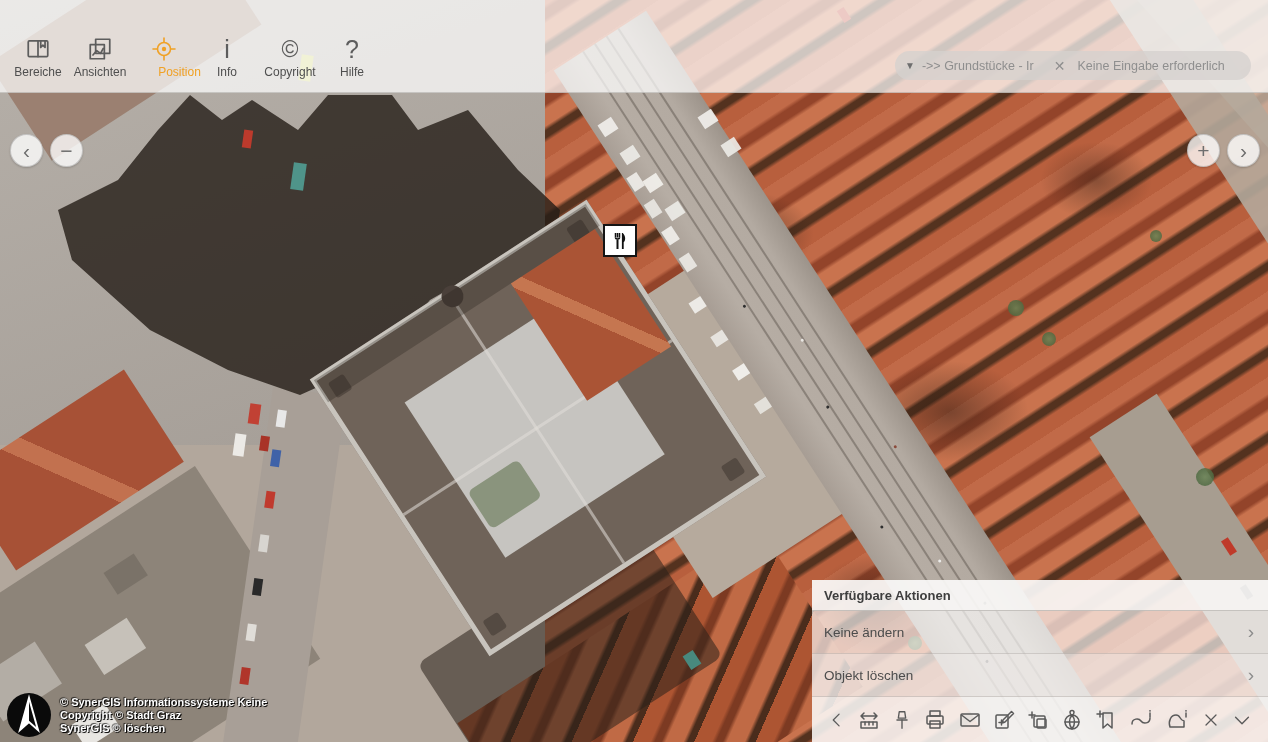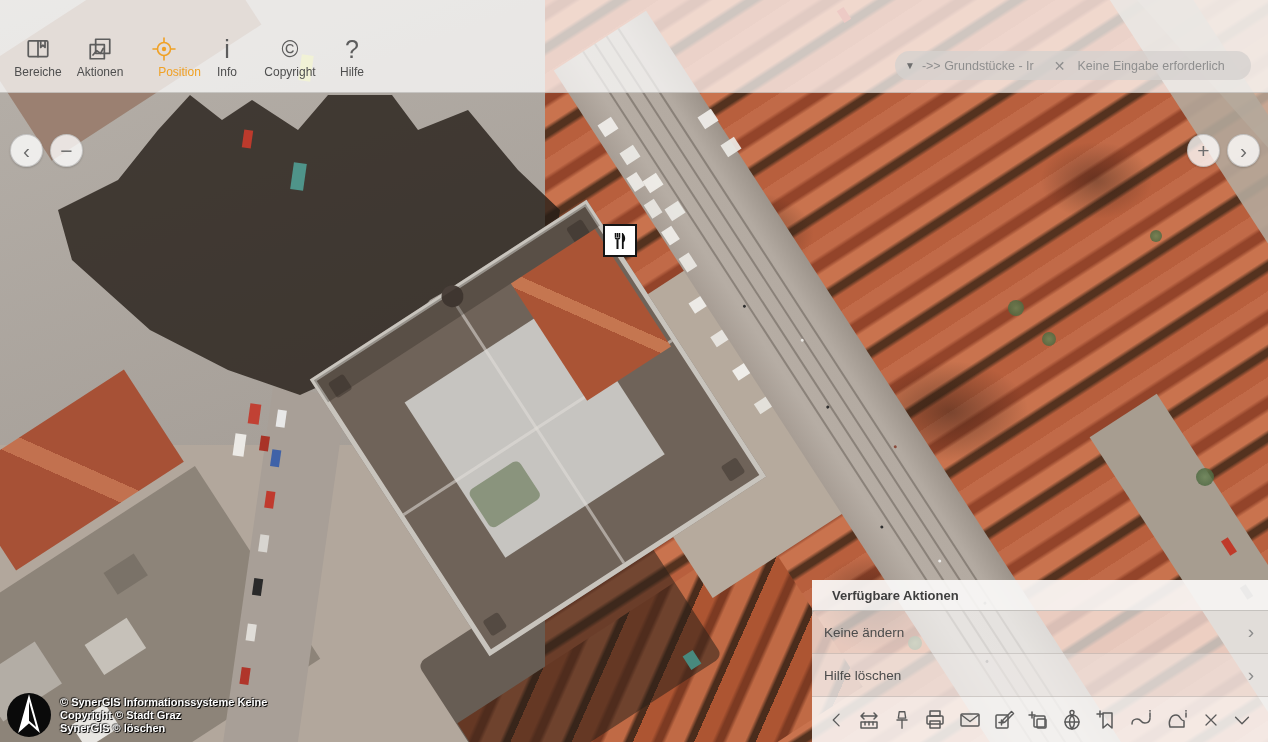--- a/index.html
+++ b/index.html
@@ -27,21 +27,21 @@
                 font-size:12.5px;color:#777;font-family:Liberation Sans, sans-serif;}
   .search-input::placeholder{color:#8f8f8f;}
   
   .navbtn{width:31px;height:31px;border-radius:50%;background:rgba(255,255,255,0.78);
           border:1px solid rgba(160,160,160,0.55);box-shadow:0 1px 2px rgba(0,0,0,0.18);
           display:flex;align-items:center;justify-content:center;color:#6e6e6e;
           cursor:pointer;z-index:42;font-size:21px;line-height:1;}
   
   .panel{left:812px;top:580px;width:456px;height:162px;z-index:45;font-size:13px;}
   .p-header{height:30px;background:rgba(250,249,248,0.93);border-bottom:1px solid rgba(150,145,140,0.5);
-            display:flex;align-items:center;padding-left:20px;font-weight:bold;color:#3e3e3e;}
+            display:flex;align-items:center;padding-left:12px;font-weight:bold;color:#3e3e3e;}
   .p-row{height:42px;border-bottom:1px solid rgba(185,181,177,0.55);display:flex;align-items:center;
          justify-content:space-between;padding:0 14px 0 12px;font-size:13.5px;color:#4c4c4c;cursor:pointer;}
   .p-row.r1{background:rgba(255,255,255,0.66);}
   .p-row.r2{background:rgba(246,244,242,0.8);}
   .p-row .chev{color:#8c8c8c;font-size:19px;}
   .p-toolbar{height:46px;background:rgba(250,249,248,0.88);display:flex;align-items:center;
              justify-content:space-between;padding:0 15px;}
   .ti{stroke:#5a5a5a;fill:none;stroke-width:1.5;stroke-linecap:round;stroke-linejoin:round;cursor:pointer;}
   
   .attr{left:60px;top:696px;z-index:46;color:#fff;font-size:11px;font-weight:bold;line-height:13px;
@@ -181,21 +181,21 @@
           <path d="M14.5 4.5v6l2-2 2 2v-6"></path>
       </svg>
       <span class="lbl">Bereiche</span>
     </div>
     <div class="tool" style="left:67px;">
       <svg class="hi" width="26" height="26" viewBox="0 0 24 24">
         <rect x="8" y="3" width="13" height="13"></rect>
           <rect x="3" y="8" width="13" height="13"></rect>
           <path d="M5.5 17.5l3.5-4 3.5 2.5 2.5-4.5"></path>
       </svg>
-      <span class="lbl">Aktionen</span>
+      <span class="lbl">Ansichten</span>
     </div>
     <div class="tool active" style="left:131px;">
       <svg class="hi orange" width="26" height="26" viewBox="0 0 26 26">
         <circle cx="13" cy="13" r="6.5"></circle>
           <circle cx="13" cy="13" r="2.2" fill="#f0a125" stroke="none"></circle>
         <path d="M13 2v4M13 20v4M2 13h4M20 13h4"></path>
       </svg>
       <span class="lbl">Position</span>
     </div>
     <div class="tool" style="left:194px;">
@@ -238,21 +238,21 @@
       <span>›</span>
     </div>
 
   <aside class="a panel">
     <div class="p-header">Verfügbare Aktionen</div>
     <div class="p-row r1">
       <span>Keine ändern</span>
       <span class="chev">›</span>
     </div>
     <div class="p-row r2">
-      <span>Hilfe löschen</span>
+      <span>Objekt löschen</span>
       <span class="chev">›</span>
     </div>
     <div class="p-toolbar">
       <svg class="ti" width="20" height="20" viewBox="0 0 24 24">
           <path d="M14.5 5L7.5 12l7 7"></path>
         </svg>
       <svg class="ti" width="24" height="24" viewBox="0 0 24 24">
           <path d="M4 8h16M7 5L4 8l3 3M17 5l3 3-3 3"></path>
           <rect x="4" y="14" width="16" height="6"></rect>
           <path d="M8 14v3M12 14v3M16 14v3"></path>

